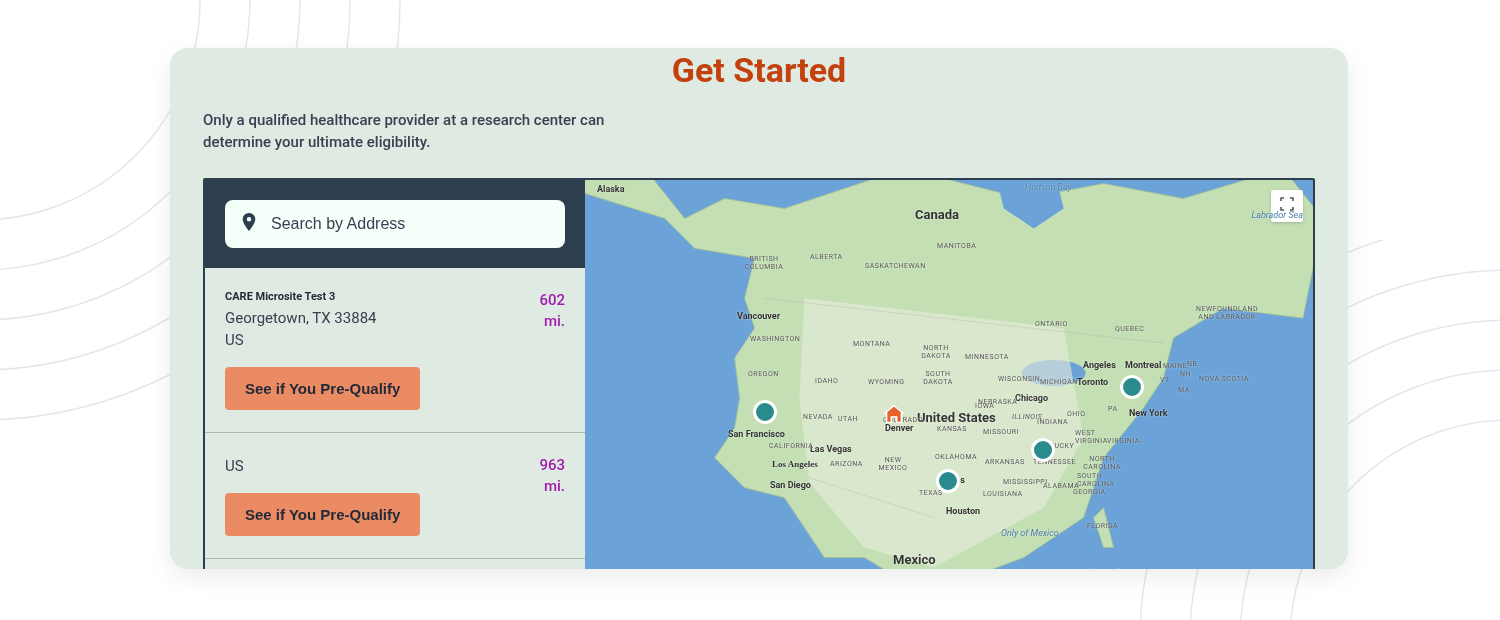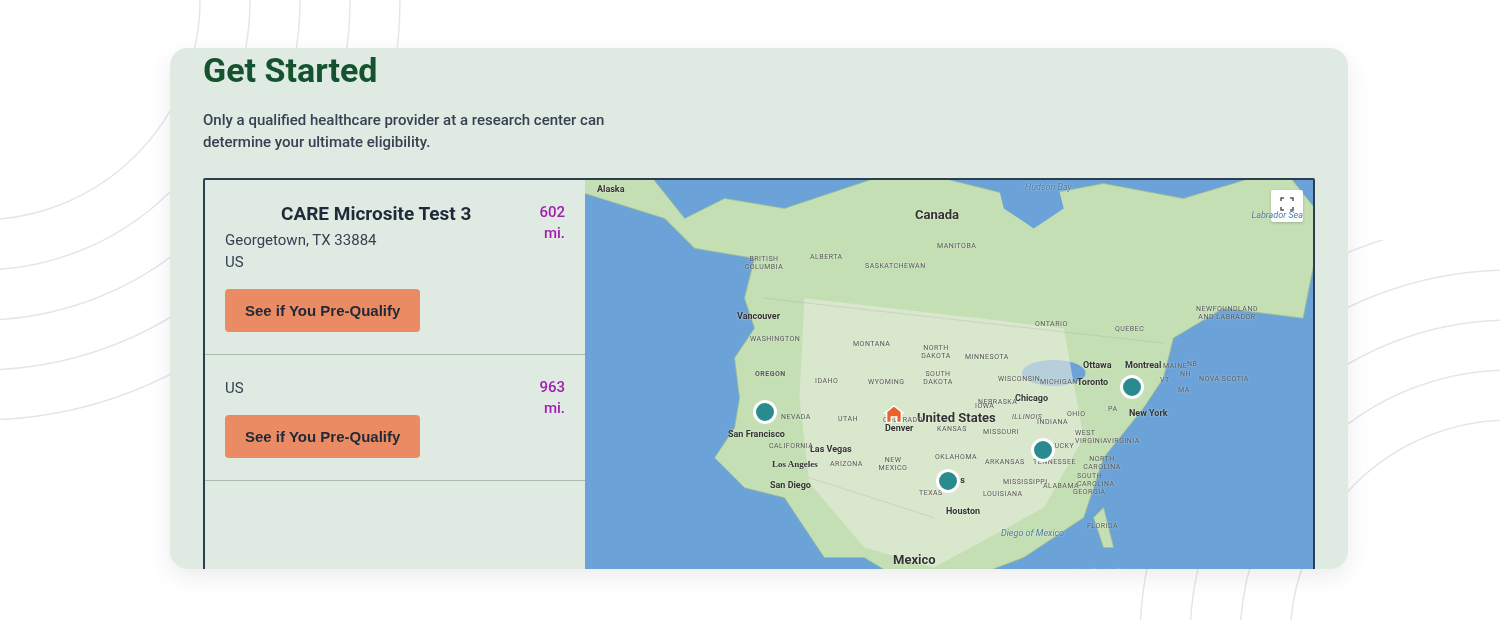--- a/index.html
+++ b/index.html
@@ -40,23 +40,24 @@
       z-index: 1;
     }
     
     .header {
       padding: 0 33px 24px 33px;
     }
     
     .page-title {
       font-size: 34px;
       font-weight: 700;
-      color: #14532d;
+      color: #c2410c;
       line-height: 1.2;
       margin-top: 2px;
+      text-align: center;
     }
     
     .subtext {
       font-size: 15px;
       font-weight: 500;
       color: #374151;
       max-width: 420px;
       margin-top: 18px;
       line-height: 1.5;
     }
@@ -122,25 +123,24 @@
       display: flex;
       justify-content: space-between;
       gap: 12px;
     }
     
     .result-left {
       flex: 1;
     }
     
     .result-title {
-      font-size: 19px;
+      font-size: 11px;
       font-weight: 700;
       color: #1F2937;
       margin-bottom: 4px;
-      text-align: center;
     }
     
     .result-address {
       font-size: 15px;
       color: #374151;
       line-height: 1.5;
     }
     
     .result-country {
       font-size: 15px;
@@ -261,20 +261,30 @@
 
 <div class="card">
   <div class="header">
     <h1 class="page-title">Get Started</h1>
     <p class="subtext">Only a qualified healthcare provider at a research center can determine your ultimate eligibility.</p>
   </div>
 
   <div class="content">
     <div class="sidebar">
 
+      <div class="search-bar">
+        <div class="search-input-wrap">
+          <span class="search-icon">
+            <svg width="16" height="18" viewBox="0 0 16 20" fill="#2D3E4E">
+              <path d="M8 0C4.14 0 1 3.14 1 7c0 5.25 7 13 7 13s7-7.75 7-13c0-3.86-3.14-7-7-7zm0 9.5A2.5 2.5 0 1 1 8 4.5a2.5 2.5 0 0 1 0 5z"></path>
+            </svg>
+          </span>
+          <input class="search-input" type="text" placeholder="Search by Address" style="">
+        </div>
+      </div>
 
       <div class="results">
 
         <div class="result-item">
           <div class="result-left">
             <div class="result-title">CARE Microsite Test 3</div>
             <div class="result-address">Georgetown, TX 33884</div>
             <div class="result-country">US</div>
             <button class="result-button">See if You Pre-Qualify</button>
           </div>
@@ -319,33 +329,33 @@
           <line x1="225" y1="300" x2="350" y2="340"></line>
         </g>
       </svg>
 
       <span class="map-label country" style="left:330px; top:27px;">Canada</span>
       <span class="map-label country" style="left:332px; top:230px;">United States</span>
       <span class="map-label country" style="left:308px; top:372px;">Mexico</span>
       <span class="map-label country" style="font-size:11px; left:490px; top:388px;">Cuba</span>
 
       <span class="map-label water" style="left:440px; top:2px;">Hudson Bay</span>
-      <span class="map-label water" style="left:416px; top:348px;">Diego of Mexico</span>
+      <span class="map-label water" style="left:416px; top:348px;">Only of Mexico</span>
       <span class="map-label water" style="right:10px; top:30px;">Labrador Sea</span>
 
       <span class="map-label city" style="left:12px; top:4px;">Alaska</span>
       <span class="map-label city" style="left:152px; top:131px;">Vancouver</span>
       <span class="map-label city" style="left:143px; top:249px;">San Francisco</span>
       <span class="map-label city" style="left:187px; top:279px;font-family:Liberation Serif, serif;">Los Angeles</span>
       <span class="map-label city" style="left:185px; top:300px;">San Diego</span>
       <span class="map-label city" style="left:225px; top:264px;">Las Vegas</span>
       <span class="map-label city" style="left:300px; top:243px;">Denver</span>
       <span class="map-label city" style="left:430px; top:213px;">Chicago</span>
       <span class="map-label city" style="left:492px; top:197px;">Toronto</span>
-      <span class="map-label city" style="left:498px; top:180px;">Ottawa</span>
+      <span class="map-label city" style="left:498px; top:180px;">Angeles</span>
       <span class="map-label city" style="left:540px; top:180px;">Montreal</span>
       <span class="map-label city" style="left:544px; top:228px;">New York</span>
       <span class="map-label city" style="left:361px; top:326px;">Houston</span>
       <span class="map-label city" style="left:355px; top:295px;">Dallas</span>
 
       <span class="map-label city" style="right:160px; bottom:3px;">Santo Domingo</span>
 
       <span class="map-label state" style="left:157px; top:75px; width:44px; white-space:normal; text-align:center;">BRITISH COLUMBIA</span>
       <span class="map-label state" style="left:225px; top:73px;">ALBERTA</span>
       <span class="map-label state" style="left:280px; top:82px;">SASKATCHEWAN</span>
@@ -359,29 +369,29 @@
       <span class="map-label state" style="left:337px; top:190px; width:32px; white-space:normal; text-align:center;">SOUTH DAKOTA</span>
       <span class="map-label state" style="left:380px; top:173px;">MINNESOTA</span>
       <span class="map-label state" style="left:413px; top:195px;">WISCONSIN</span>
       <span class="map-label state" style="left:455px; top:198px;">MICHIGAN</span>
       <span class="map-label state" style="left:575px; top:196px;">VT</span>
       <span class="map-label state" style="left:595px; top:190px;">NH</span>
       <span class="map-label state" style="left:593px; top:206px;">MA</span>
       <span class="map-label state" style="left:602px; top:180px;">NB</span>
       <span class="map-label state" style="left:614px; top:195px;">NOVA SCOTIA</span>
       <span class="map-label state" style="left:578px; top:182px;">MAINE</span>
-      <span class="map-label state" style="left:170px; top:190px;font-weight:bold;">OREGON</span>
+      <span class="map-label state" style="left:163px; top:190px;">OREGON</span>
       <span class="map-label state" style="left:230px; top:197px;">IDAHO</span>
       <span class="map-label state" style="left:283px; top:198px;">WYOMING</span>
       <span class="map-label state" style="left:360px; top:218px;padding-left:33px;">NEBRASKA</span>
       <span class="map-label state" style="left:390px; top:222px;">IOWA</span>
       <span class="map-label state" style="left:427px; top:233px;font-style:italic;">ILLINOIS</span>
       <span class="map-label state" style="left:482px; top:230px;">OHIO</span>
       <span class="map-label state" style="left:523px; top:225px;">PA</span>
-      <span class="map-label state" style="left:196px; top:233px;">NEVADA</span>
+      <span class="map-label state" style="left:218px; top:233px;">NEVADA</span>
       <span class="map-label state" style="left:253px; top:235px;">UTAH</span>
       <span class="map-label state" style="left:298px; top:236px;">COLORADO</span>
       <span class="map-label state" style="left:352px; top:245px;">KANSAS</span>
       <span class="map-label state" style="left:398px; top:248px;">MISSOURI</span>
       <span class="map-label state" style="left:452px; top:238px;">INDIANA</span>
       <span class="map-label state" style="left:490px; top:249px; width:40px; white-space:normal;">WEST VIRGINIA</span>
       <span class="map-label state" style="left:522px; top:257px;">VIRGINIA</span>
       <span class="map-label state" style="left:184px; top:262px;">CALIFORNIA</span>
       <span class="map-label state" style="left:245px; top:280px;">ARIZONA</span>
       <span class="map-label state" style="left:290px; top:276px; width:36px; white-space:normal; text-align:center;">NEW MEXICO</span>

